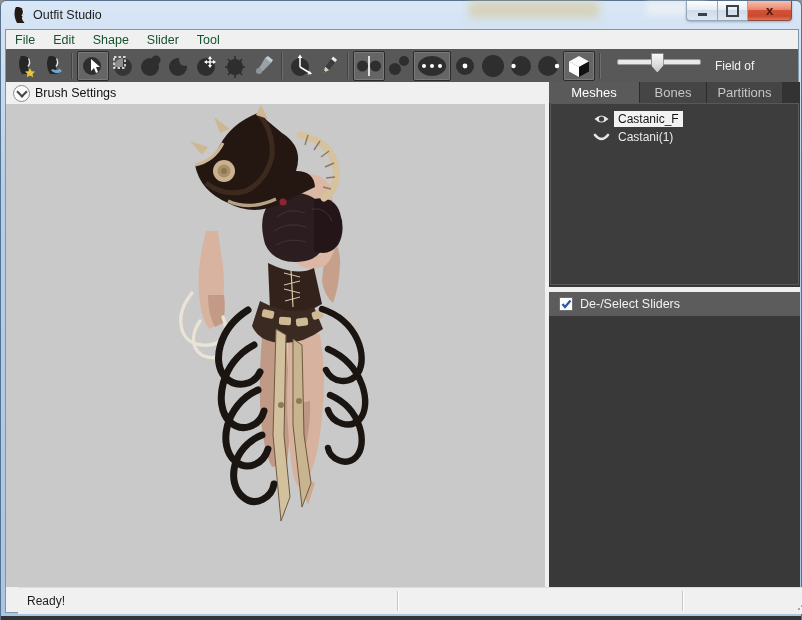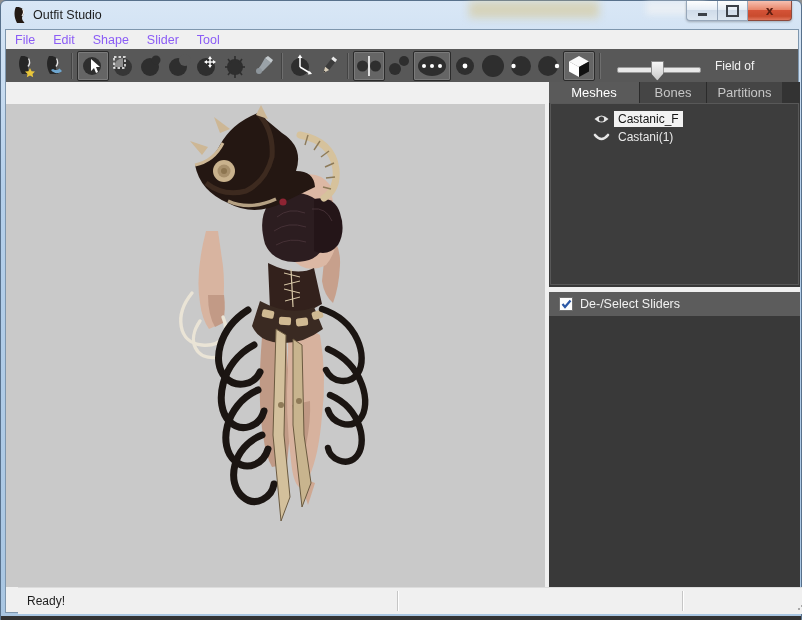--- a/index.html
+++ b/index.html
@@ -25,29 +25,29 @@
            background:linear-gradient(#f6c0b0,#e8876c 45%,#d55338 46%,#c94b2e 80%,#e0765c)}
   .glyph-min{width:9px;height:3px;background:#3c4148;margin-top:7px}
   .glyph-max{width:9px;height:8px;border:2px solid #3c4148;background:transparent}
   .glyph-x{font-size:12px;font-weight:bold;color:#5e1f12;line-height:1;font-family:"DejaVu Sans",sans-serif}
   
   .client{position:absolute;left:4px;top:28px;width:794px;height:584px;background:#f0f0f0;
           border:1px solid #7e96ad;box-sizing:border-box}
   
   .menubar{position:absolute;left:0;top:0;width:100%;height:19px;background:#f0f0f0;display:flex;align-items:center;
            border-bottom:1px solid #e2e2e2}
-  .menu-item{padding:0 9px;font-size:12.5px;color:#8b5cf6}
+  .menu-item{padding:0 9px;font-size:12.5px;color:#14532d}
   
   .toolbar{position:absolute;left:0;top:19px;width:100%;height:33px;background:#585858;display:flex;align-items:center;
            padding-left:5px;box-sizing:border-box;overflow:hidden}
   .tb-btn{width:28px;height:28px;display:flex;align-items:center;justify-content:center;flex:0 0 auto}
   .tb-btn.boxed{width:30px;height:28px;border:1px solid #2b2b2b;border-radius:2px;background:#656565;
                 box-shadow:inset 0 0 0 1px #7b7b7b}
   .tb-sep{width:1px;height:26px;background:#434343;border-right:1px solid #6e6e6e;margin:0 4px;flex:0 0 auto}
-  .fov-wrap{display:flex;align-items:flex-end;margin-left:12px;flex:0 0 auto}
+  .fov-wrap{display:flex;align-items:flex-start;margin-left:12px;flex:0 0 auto}
   .fov-track{position:relative;width:82px;height:4px;background:#e9e9e9;border:1px solid #9a9a9a;border-radius:2px}
   .fov-thumb{position:absolute;top:-7px;width:11px;height:18px;background:linear-gradient(#f7f7f7,#c9c9c9);
              border:1px solid #8a8a8a;clip-path:polygon(0 0,100% 0,100% 62%,50% 100%,0 62%)}
   .fov-label{color:#f2f2f2;font-size:12px;margin-left:14px;white-space:nowrap}
   
   .brushbar{position:absolute;left:0;top:52px;width:539px;height:22px;background:#f0f0f0;display:flex;align-items:center}
   .chev-circle{width:15px;height:15px;border:1px solid #8a8a8a;border-radius:50%;margin:0 5px 0 7px;
                display:flex;align-items:center;justify-content:center;background:#fafafa}
   .chev-circle:after{content:"";width:6px;height:6px;border-right:2px solid #444;border-bottom:2px solid #444;
                transform:rotate(45deg);margin-top:-3px}
@@ -282,20 +282,24 @@
       </div>
       <div class="tb-sep"></div>
       <div class="fov-wrap">
         <div class="fov-track">
           <div class="fov-thumb" style="left:40%"></div>
         </div>
         <span class="fov-label">Field of</span>
       </div>
     </div>
 
+    <div class="brushbar">
+      <div class="chev-circle"></div>
+      <span class="brush-label">Brush Settings</span>
+    </div>
 
     <div class="viewport">
       <svg class="model" width="240" height="430" viewBox="0 0 240 430">
 
         <path d="M165,128 q14,10 13,32 q-1,22 -7,38 q-9,-8 -11,-22 z" fill="#c7a08c"></path>
 
         <path d="M44,126 q-11,42 -6,72 q2,16 9,26 l11,-5 q6,-30 3,-58 l-5,-35 z" fill="#d8b4a0"></path>
         <path d="M46,190 q0,20 7,32 l8,-4 q3,-14 1,-28 z" fill="#c29a86"></path>
 
         <g stroke="#eae4d6" stroke-width="3.4" fill="none" stroke-linecap="round">

